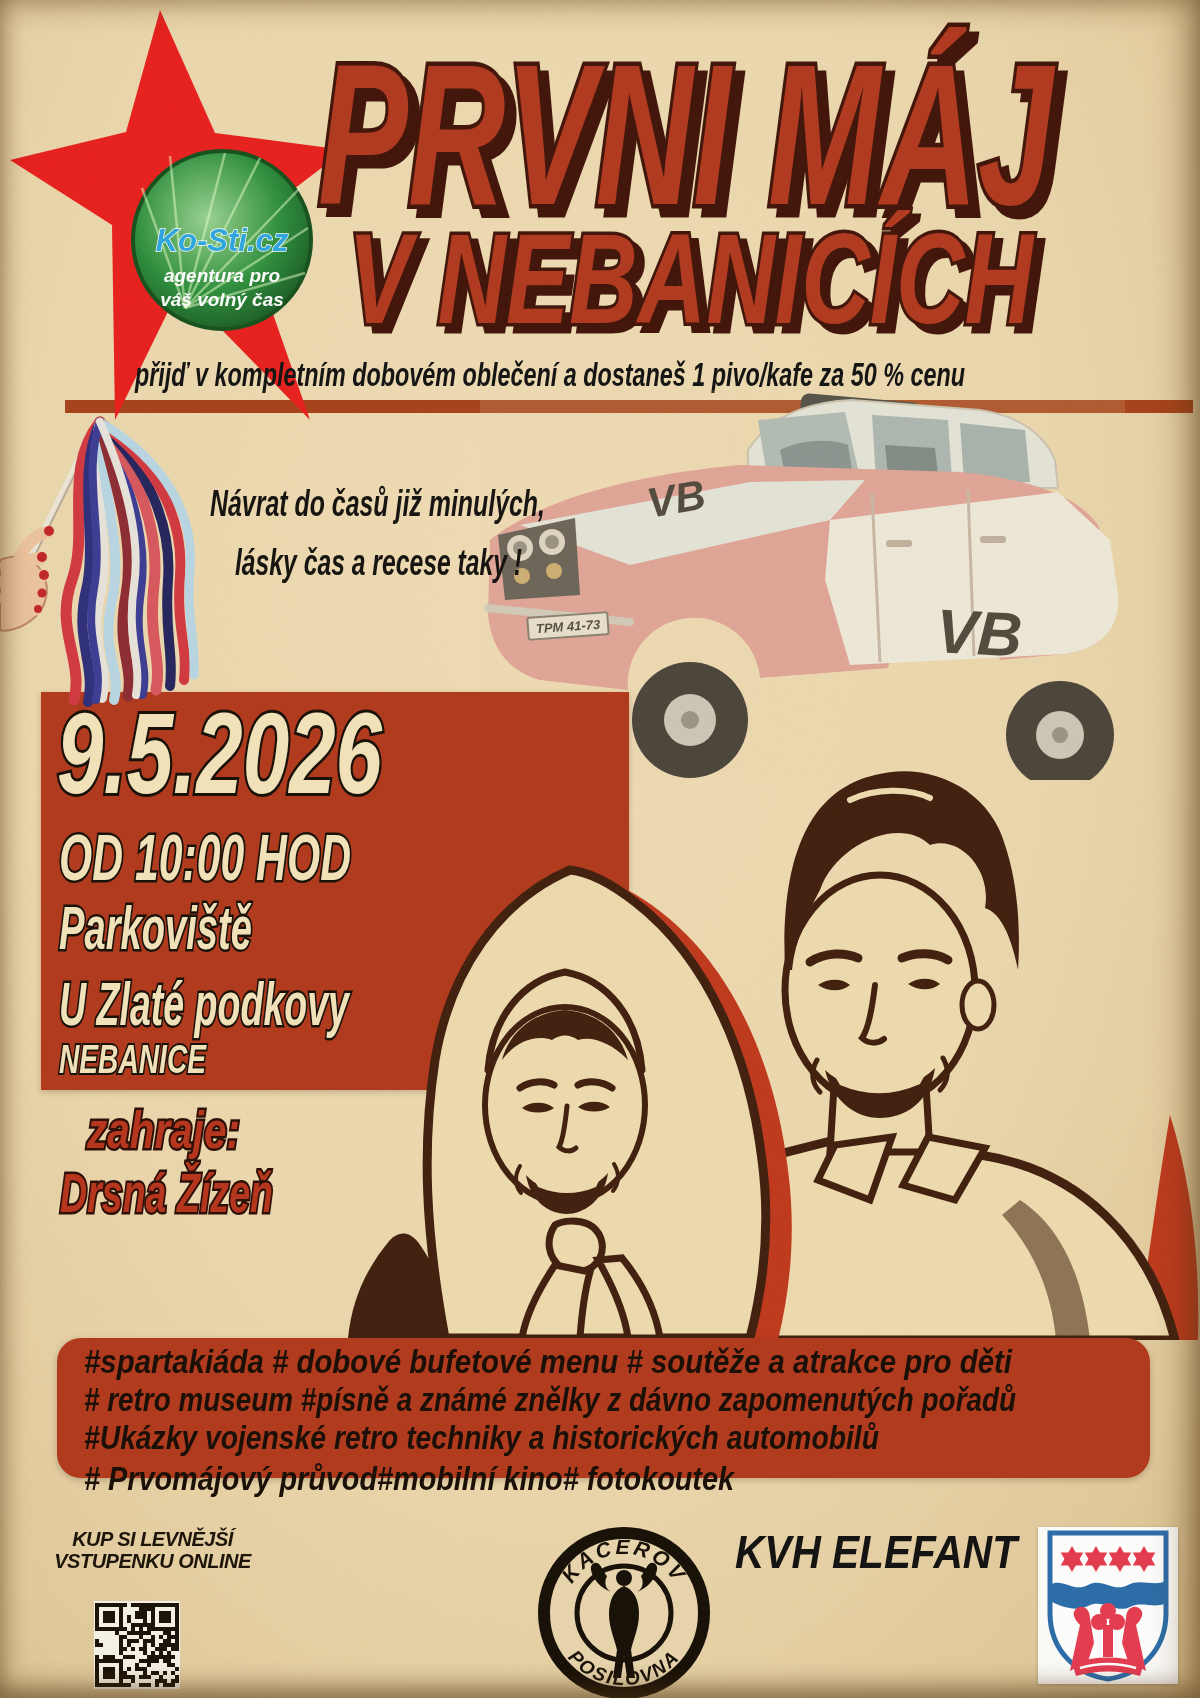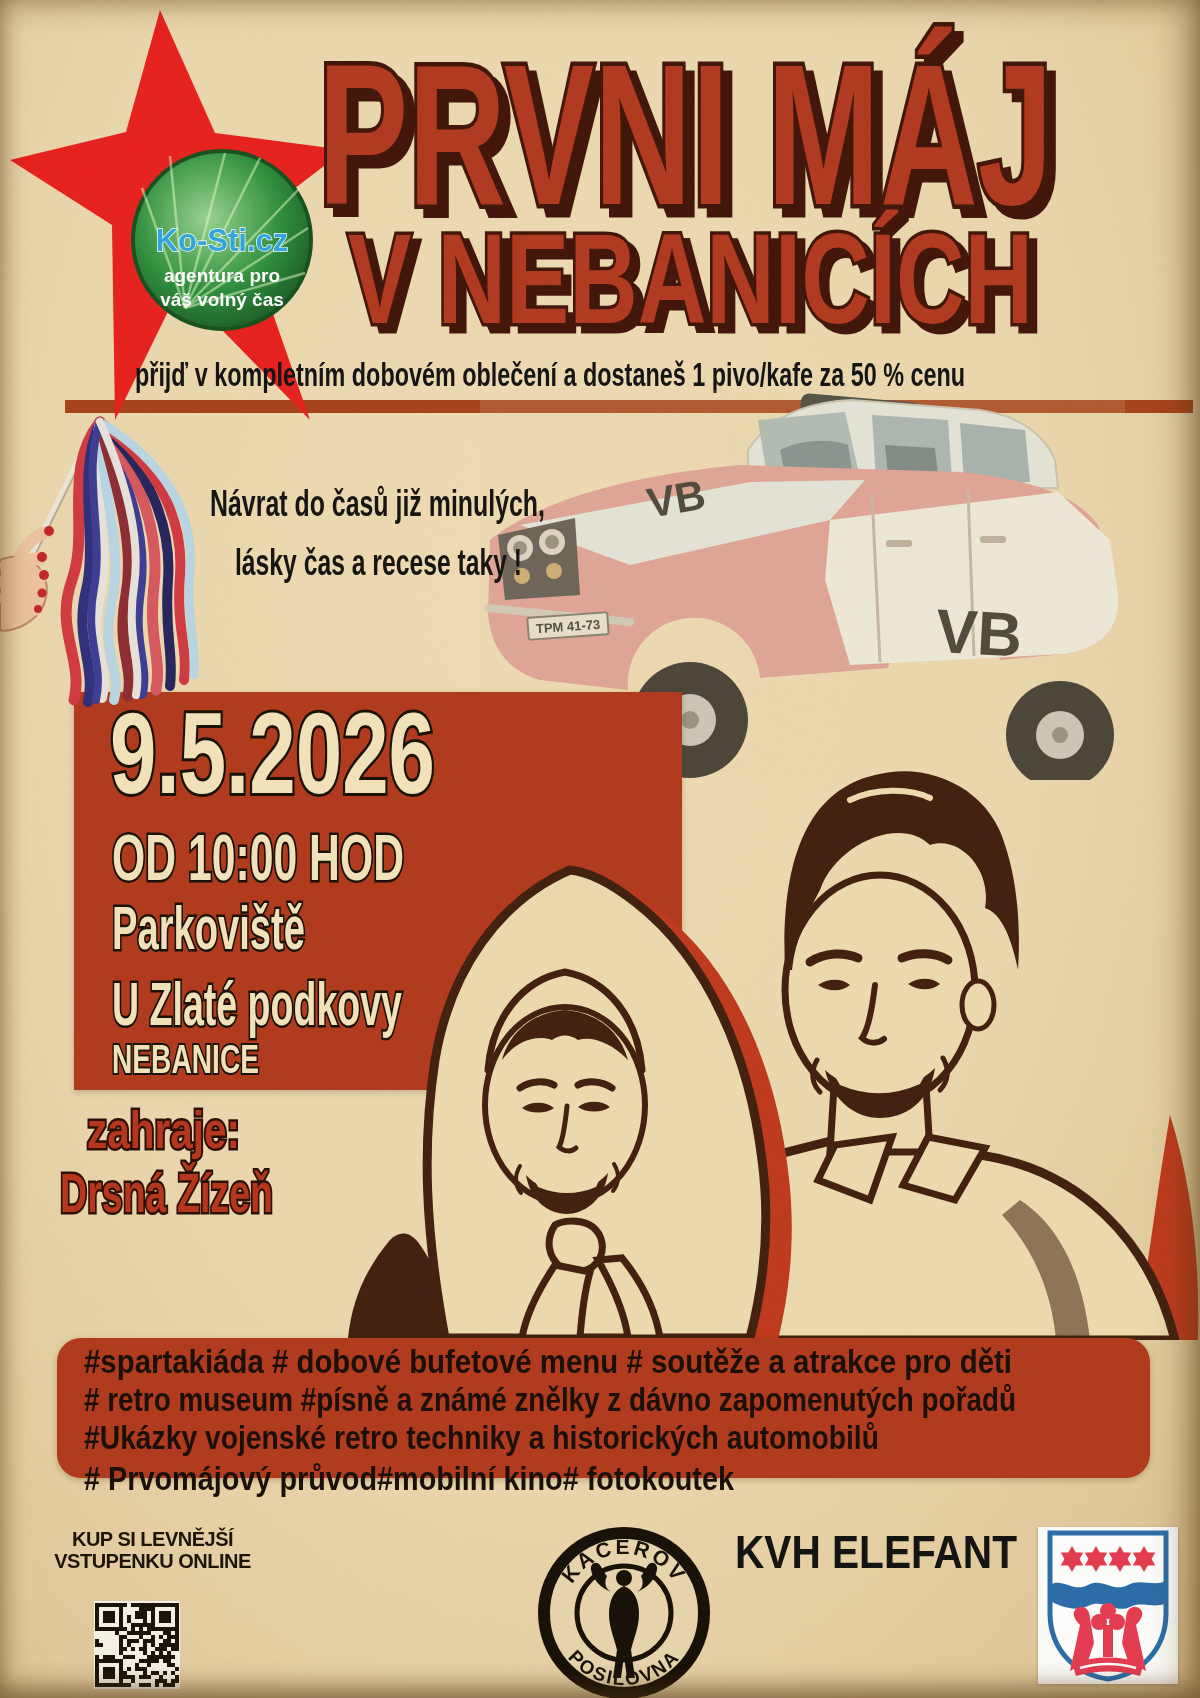--- a/index.html
+++ b/index.html
@@ -1,24 +1,25 @@
 <!DOCTYPE html>
 <html><head>
 <meta charset="utf-8">
 <style>
   html,body{margin:0;padding:0;background:#8a7a5e;}
   #poster{
     position:relative;width:1200px;height:1698px;overflow:hidden;
     background:radial-gradient(ellipse at 45% 35%, #f0ddb6 0%, #ecd8ae 55%, #e2cb9d 85%, #d5ba89 100%);
     font-family:"Liberation Sans",sans-serif;
+    font-style:italic;
   }
   .abs{position:absolute;}
   .svgtxt{font-family:"Liberation Sans",sans-serif;font-weight:bold;}
   #divider-bar{left:65px;top:400px;width:1128px;height:13px;background:#a7431c;}
-  #date-box{left:74px;top:692px;width:588px;height:398px;background:#b23a1d;box-shadow:0 2px 6px rgba(60,30,10,.25);padding-left:20px;}
+  #date-box{left:41px;top:692px;width:588px;height:398px;background:#b23a1d;box-shadow:0 2px 6px rgba(60,30,10,.25);}
   #hash-box{left:57px;top:1338px;width:1093px;height:140px;background:#b23a1d;box-shadow:0 2px 6px rgba(60,30,10,.25);border-radius:24px;}
   #ticket-block{left:15px;top:1529px;width:275px;text-align:center;font-weight:bold;font-size:20px;line-height:1.08;color:#1b1309;letter-spacing:-0.5px;}
   #kraj-box{left:771px;top:1583px;width:206px;height:100px;background:#fdfdfb;box-shadow:0 1px 3px rgba(60,30,10,.3);}
   #shield-box{left:1038px;top:1527px;width:140px;height:157px;background:#fdfdfb;box-shadow:0 1px 3px rgba(60,30,10,.3);}
   #edge-vignette{left:0;top:0;width:1200px;height:1698px;pointer-events:none;z-index:60;
     box-shadow:inset -16px 0 34px rgba(90,60,20,.38), inset 0 -10px 22px rgba(70,45,15,.45), inset 6px 6px 26px rgba(120,90,40,.18);}
   .noise{left:0;top:0;z-index:55;pointer-events:none;opacity:.5;}
 </style>
 </head>
 <body>

